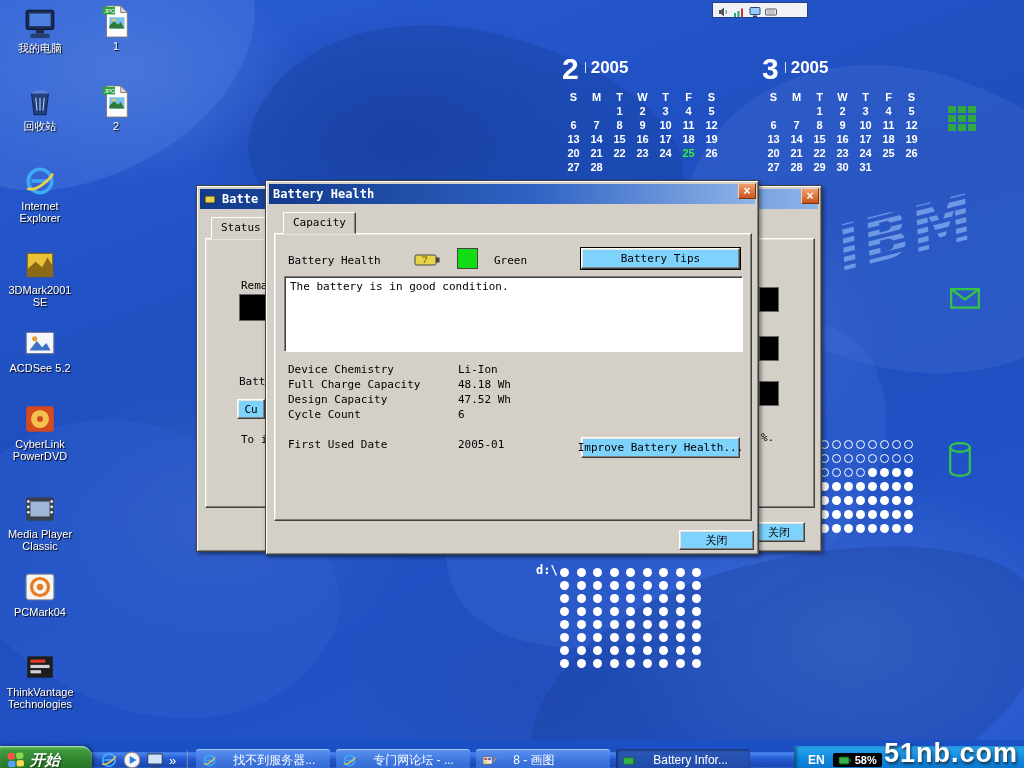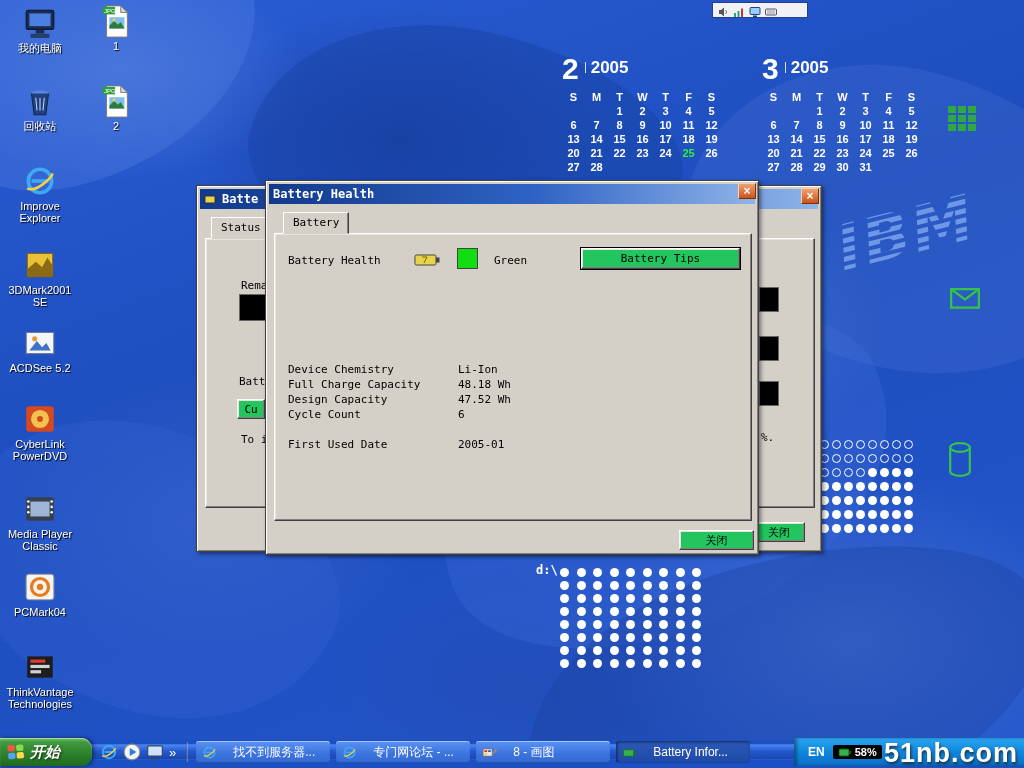--- a/index.html
+++ b/index.html
@@ -74,32 +74,32 @@
   .tb-appicon{width:14px;height:12px;display:block;}
   .closebtn{position:absolute;top:2px;right:2px;width:18px;height:16px;
     background:linear-gradient(#f0a070,#c9541c);border:1px solid #f3d2b8;
     border-right-color:#7c3108;border-bottom-color:#7c3108;
     color:#fff;font:bold 12px "Liberation Sans",sans-serif;display:flex;align-items:center;justify-content:center;cursor:pointer;}
   .tab{position:absolute;height:22px;background:#d4d0c8;z-index:2;padding:3px 9px 0 9px;
     border:1px solid;border-color:#fff #404040 #d4d0c8 #fff;box-shadow:inset -1px 0 0 #808080;cursor:pointer;}
   .page{position:absolute;background:#d4d0c8;border:1px solid;border-color:#fff #404040 #404040 #fff;
     box-shadow:inset -1px -1px 0 #808080,inset 1px 1px 0 #e8e4dc;}
   .lbl{position:absolute;white-space:nowrap;}
-  .btn{position:absolute;background:#22c55e;border:1px solid;border-color:#fff #404040 #404040 #fff;
+  .btn{position:absolute;background:#7dd3fc;border:1px solid;border-color:#fff #404040 #404040 #fff;
     box-shadow:inset -1px -1px 0 #808080,inset 1px 1px 0 #e8e4dc;
     font:11px "DejaVu Sans Mono",monospace;display:flex;align-items:center;justify-content:center;cursor:pointer;white-space:nowrap;}
   .btn.default{outline:1px solid #000;}
   .sunken{position:absolute;background:#fff;border:1px solid;border-color:#808080 #fff #fff #808080;
     box-shadow:inset 1px 1px 0 #404040;padding:3px 5px;overflow:hidden;}
   .gauge{position:absolute;background:#000;border:1px solid #666;}
   .swatch{position:absolute;border:1px solid #444;}
   .bat-glyph{position:absolute;display:block;}
 
   
-  #taskbar{position:absolute;left:0;bottom:8px;width:1024px;height:16px;z-index:50;display:flex;align-items:center;
+  #taskbar{position:absolute;left:0;bottom:0;width:1024px;height:16px;z-index:50;display:flex;align-items:center;
     background:linear-gradient(#2a63e0 0%,#4c86ee 6%,#2258cf 45%,#1c47ad 92%,#2a63e0 100%);}
   #startbtn{height:28px;min-width:92px;border-radius:0 11px 11px 0;flex:0 0 auto;
     background:linear-gradient(#6cbf67 0%,#3f9a3d 15%,#2c7f2b 60%,#1f6a1f 100%);
     box-shadow:2px 0 4px rgba(0,0,0,.5),inset 0 1px 1px rgba(255,255,255,.5);
     color:#fff;font:italic bold 15px "Liberation Sans",sans-serif;text-shadow:1px 1px 2px rgba(0,0,0,.6);
     display:flex;align-items:center;gap:5px;padding:0 14px 0 7px;cursor:pointer;}
   #startbtn svg{width:18px;height:18px;}
   #quicklaunch{display:flex;align-items:center;gap:5px;padding:0 8px;flex:0 0 auto;}
   .ql-ico{width:18px;height:18px;display:block;cursor:pointer;}
   .ql-ico svg{width:100%;height:100%;}
@@ -431,21 +431,21 @@
             <path d="M12 13l1.2 12M16 13v12M20 13l-1.2 12" stroke="#bcd2ff" fill="none"></path>
           </svg></span>
         <span class="dicon-lbl">回收站</span>
       </div>
       <div class="dicon" style="top: 164px;">
         <span class="dicon-img"><svg viewBox="0 0 32 32">
             <circle cx="16" cy="16" r="11" fill="none" stroke="#3fa9f5" stroke-width="3.4"></circle>
             <path d="M8 16h16" stroke="#3fa9f5" stroke-width="3.4"></path>
             <path d="M4 23c8 4 22-9 24-14" stroke="#f4d13d" stroke-width="2.4" fill="none"></path>
           </svg></span>
-        <span class="dicon-lbl">Improve Explorer</span>
+        <span class="dicon-lbl">Internet Explorer</span>
       </div>
       <div class="dicon" style="top: 248px; justify-content: space-between;">
         <span class="dicon-img"><svg viewBox="0 0 32 32">
             <rect x="4" y="5" width="24" height="22" fill="#e9c23a" stroke="#7a5c10"></rect>
             <path d="M4 20l8-7 6 5 5-9 5 8v10H4z" fill="#8a6a14"></path>
           </svg></span>
         <span class="dicon-lbl">3DMark2001 SE</span>
       </div>
       <div class="dicon" style="top: 326px;">
         <span class="dicon-img"><svg viewBox="0 0 32 32">
@@ -544,47 +544,49 @@
     <div class="gauge" style="left:562px;top:195px;width:20px;height:25px;"></div>
     <span class="lbl" style="left:564px;top:245px;">%.</span>
     <div class="btn" style="left:556px;top:336px;width:52px;height:20px;">关闭</div>
   </div>
 
   <div class="dlg" id="dlg-health">
     <div class="titlebar">
       <span>Battery Health</span>
     </div>
     <span class="closebtn">×</span>
-    <div class="tab" style="left:17px;top:31px;">Battery</div>
+    <div class="tab" style="left:17px;top:31px;">Capacity</div>
     <div class="page" style="left:8px;top:52px;width:478px;height:288px;"></div>
 
     <span class="lbl" style="left:22px;top:73px;">Battery Health</span>
     <span class="bat-glyph" style="left:148px;top:71px;width:27px;height:15px;">
       <svg viewBox="0 0 27 15">
           <rect x="1" y="3" width="21" height="10" rx="1.5" fill="#e8d44a" stroke="#444"></rect>
           <rect x="22" y="5.5" width="3.5" height="5" fill="#444"></rect>
           <path d="M8 5l5 0-3 6" stroke="#7a6a10" fill="none"></path>
         </svg>
     </span>
     <span class="swatch" id="health-swatch" style="left: 191px; top: 67px; width: 21px; height: 21px; background: rgb(18, 221, 18);"></span>
     <span class="lbl" style="left:228px;top:73px;">Green</span>
     <div class="btn default" style="left:315px;top:67px;width:159px;height:21px;">Battery Tips</div>
 
+    <div class="sunken" style="left:18px;top:95px;width:459px;height:76px;">The battery is in good condition.</div>
 
     <span class="lbl" style="left:22px;top:182px;">Device Chemistry</span>
     <span class="lbl" style="left:192px;top:182px;">Li-Ion</span>
     <span class="lbl" style="left:22px;top:197px;">Full Charge Capacity</span>
     <span class="lbl" style="left:192px;top:197px;">48.18 Wh</span>
     <span class="lbl" style="left:22px;top:212px;">Design Capacity</span>
     <span class="lbl" style="left:192px;top:212px;">47.52 Wh</span>
     <span class="lbl" style="left:22px;top:227px;">Cycle Count</span>
     <span class="lbl" style="left:192px;top:227px;">6</span>
     <span class="lbl" style="left:22px;top:257px;">First Used Date</span>
     <span class="lbl" style="left:192px;top:257px;">2005-01</span>
 
+    <div class="btn" style="left:315px;top:256px;width:159px;height:21px;">Improve Battery Health...</div>
     <div class="btn" style="left:413px;top:349px;width:75px;height:20px;">关闭</div>
   </div>
 </div>
 
 <div id="taskbar">
   <div id="startbtn">
     <svg viewBox="0 0 20 20">
         <g transform="rotate(-4 10 10)">
           <rect x="1" y="2" width="8" height="7" rx="2" fill="#ff5349"></rect>
           <rect x="10.5" y="2" width="8" height="7" rx="2" fill="#8ada4e"></rect>

